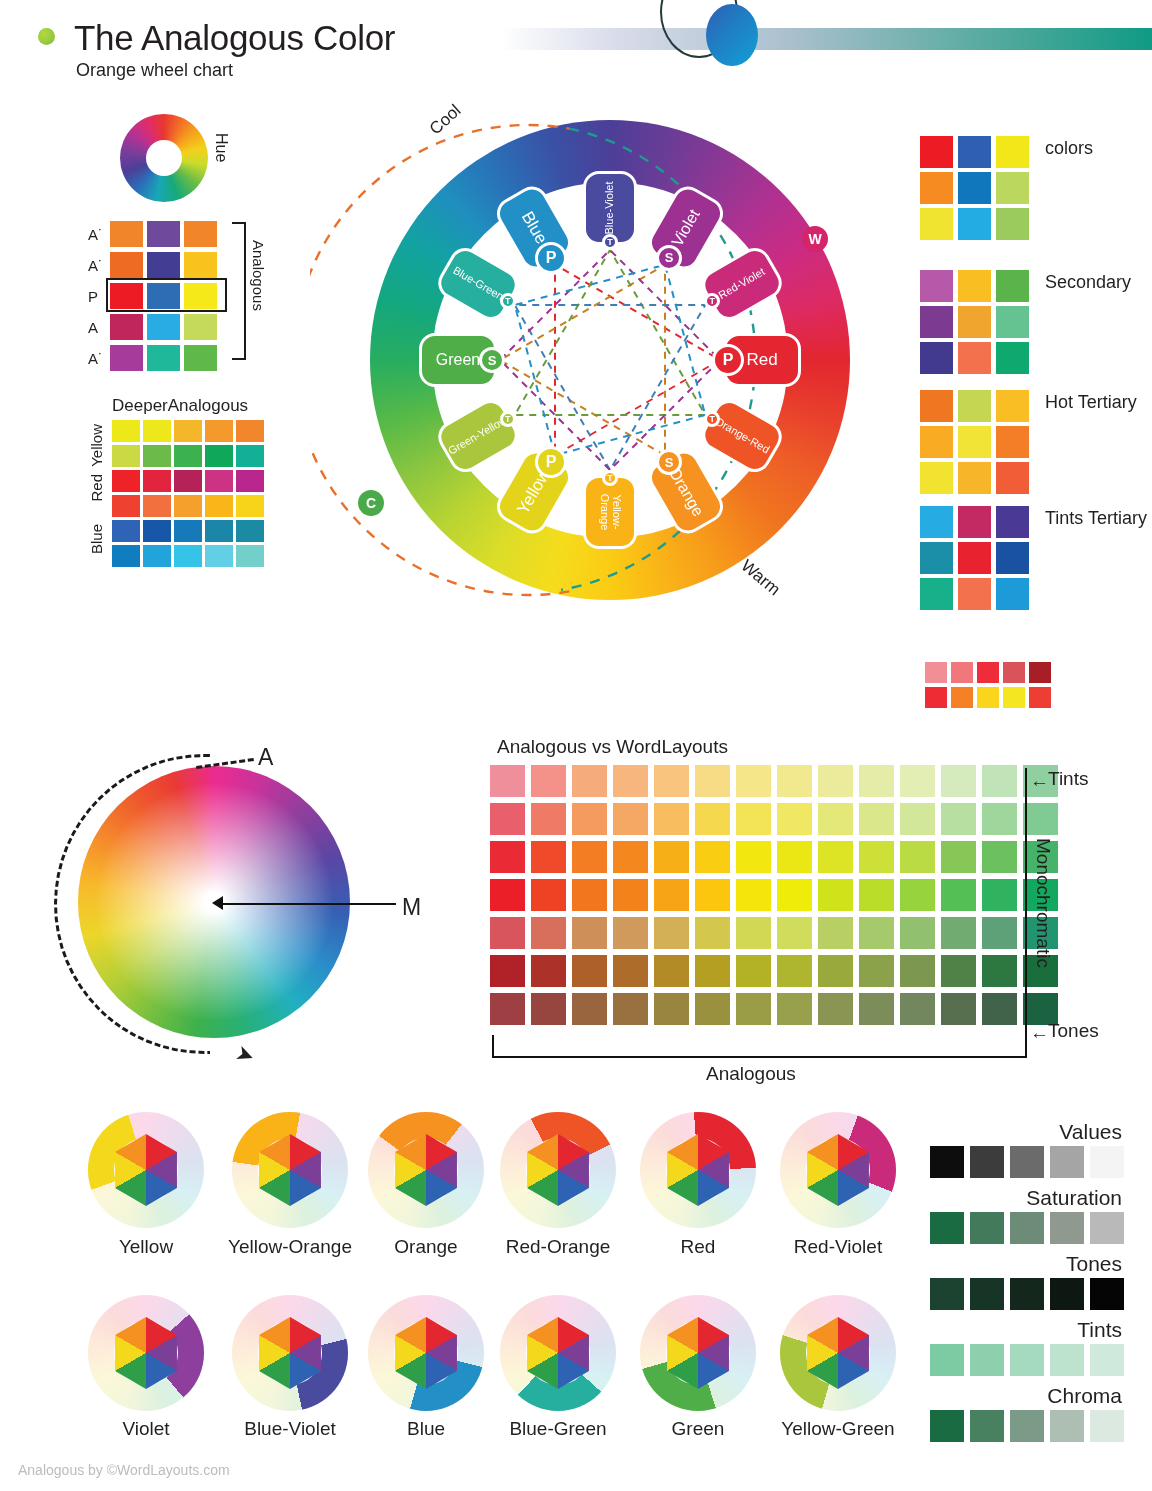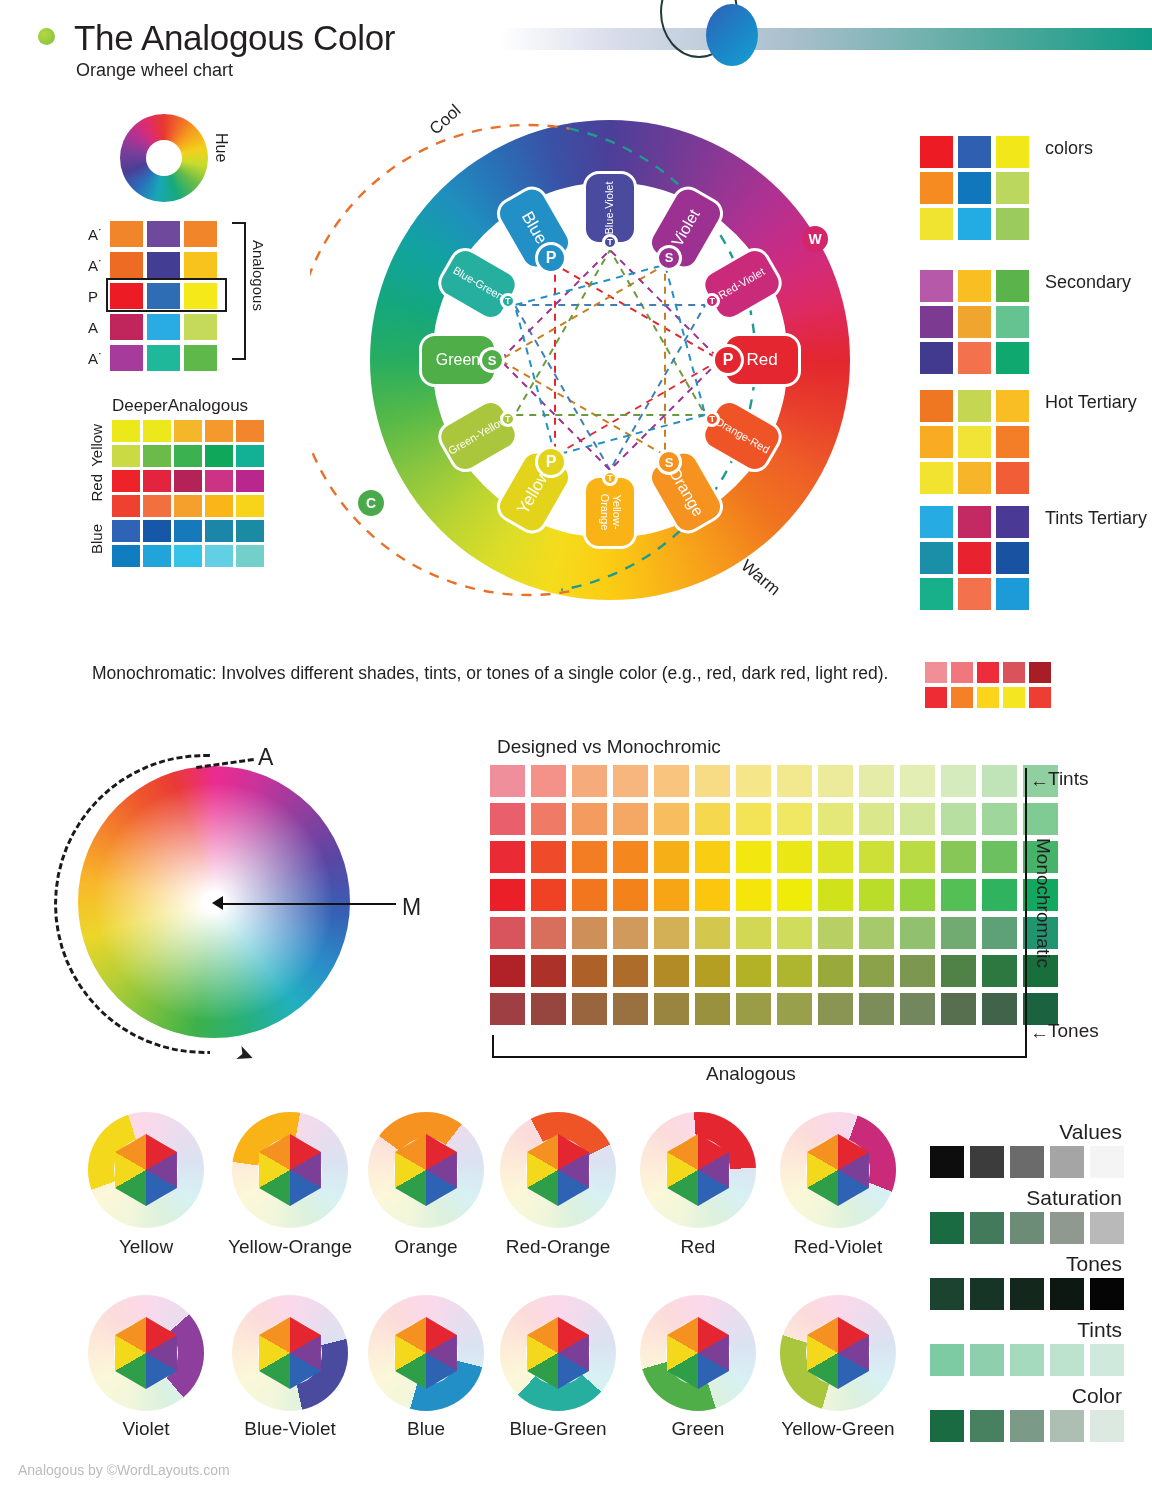--- a/index.html
+++ b/index.html
@@ -418,40 +418,39 @@
       <div class="cat-row">
         <div class="cat-sw" style="background: rgb(23, 176, 139);"></div>
         <div class="cat-sw" style="background: rgb(244, 113, 77);"></div>
         <div class="cat-sw" style="background: rgb(29, 154, 216);"></div>
       </div>
       <div class="cat-label">Tints Tertiary</div>
     </div>
   </div>
 
 <div id="defs">
-  <div>Monochromatic: Involves different shades, tints, or tones of a single color (e.g., red, dark red, light red).</div>
 </div>
 <div id="defs-sw">
     <div class="defs-row">
       <div class="defs-sw-box" style="background: rgb(240, 143, 149);"></div>
       <div class="defs-sw-box" style="background: rgb(240, 120, 125);"></div>
       <div class="defs-sw-box" style="background: rgb(238, 44, 58);"></div>
       <div class="defs-sw-box" style="background: rgb(217, 84, 90);"></div>
       <div class="defs-sw-box" style="background: rgb(168, 30, 38);"></div>
     </div>
     <div class="defs-row">
       <div class="defs-sw-box" style="background: rgb(238, 44, 52);"></div>
       <div class="defs-sw-box" style="background: rgb(245, 128, 37);"></div>
       <div class="defs-sw-box" style="background: rgb(251, 213, 27);"></div>
       <div class="defs-sw-box" style="background: rgb(245, 230, 34);"></div>
       <div class="defs-sw-box" style="background: rgb(238, 61, 51);"></div>
     </div>
   </div>
 
-<div id="avm-title">Designed vs Monochromic</div>
+<div id="avm-title">Analogous vs WordLayouts</div>
 <div id="avm-grid">
     <div class="avm-cell" style="background: rgb(238, 143, 155);"></div>
     <div class="avm-cell" style="background: rgb(244, 146, 138);"></div>
     <div class="avm-cell" style="background: rgb(246, 171, 124);"></div>
     <div class="avm-cell" style="background: rgb(248, 182, 127);"></div>
     <div class="avm-cell" style="background: rgb(249, 197, 126);"></div>
     <div class="avm-cell" style="background: rgb(247, 220, 133);"></div>
     <div class="avm-cell" style="background: rgb(245, 230, 138);"></div>
     <div class="avm-cell" style="background: rgb(242, 233, 142);"></div>
     <div class="avm-cell" style="background: rgb(235, 235, 155);"></div>
@@ -699,21 +698,21 @@
       <div class="leg-title">Tints</div>
       <div class="leg-row">
         <div class="leg-sw" style="background: rgb(124, 203, 162);"></div>
         <div class="leg-sw" style="background: rgb(142, 208, 174);"></div>
         <div class="leg-sw" style="background: rgb(166, 218, 191);"></div>
         <div class="leg-sw" style="background: rgb(189, 227, 207);"></div>
         <div class="leg-sw" style="background: rgb(207, 234, 220);"></div>
       </div>
     </div>
     <div class="leg-block" style="left: 930px; top: 1384px; width: 192px; height: 62px;">
-      <div class="leg-title">Color</div>
+      <div class="leg-title">Chroma</div>
       <div class="leg-row">
         <div class="leg-sw" style="background: rgb(27, 107, 66);"></div>
         <div class="leg-sw" style="background: rgb(71, 129, 95);"></div>
         <div class="leg-sw" style="background: rgb(123, 155, 136);"></div>
         <div class="leg-sw" style="background: rgb(173, 191, 178);"></div>
         <div class="leg-sw" style="background: rgb(220, 233, 224);"></div>
       </div>
     </div>
   </div>
 

